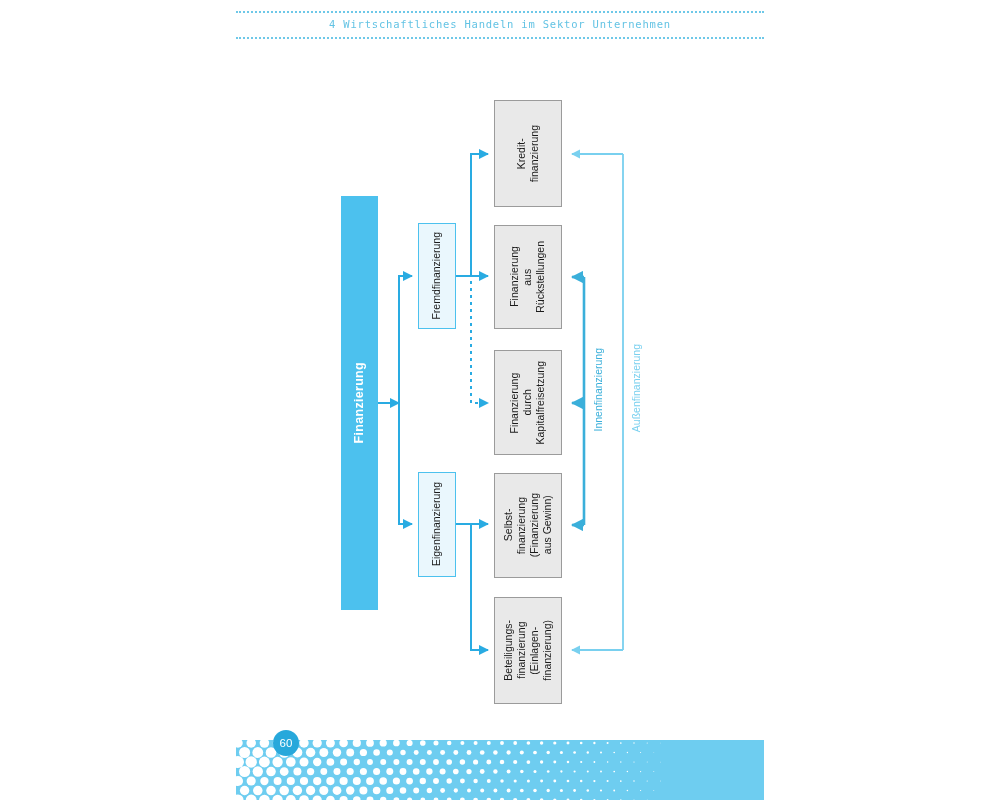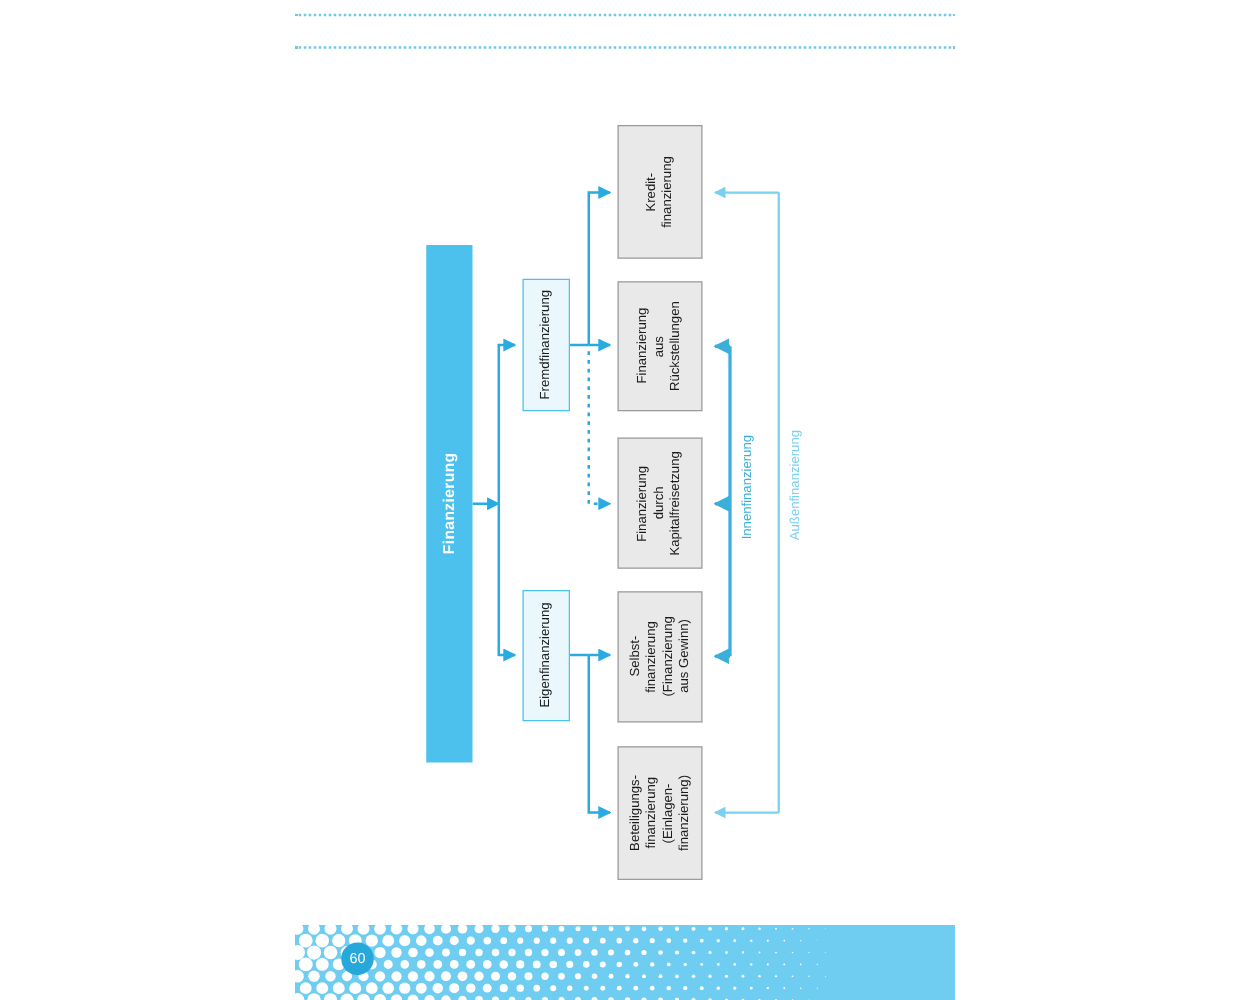--- a/index.html
+++ b/index.html
@@ -151,38 +151,39 @@
   #footer-band {
     position: absolute;
     left: 0;
     top: 0;
     width: 528px;
     height: 60px;
   }
   #page-number {
     position: absolute;
     left: 273px;
-    top: 754px;
+    top: 730px;
     width: 26px;
     height: 26px;
     border-radius: 50%;
     background: #27a8db;
     color: #ffffff;
     font-size: 11.5px;
     display: flex;
     align-items: center;
     justify-content: center;
     z-index: 5;
   }
 </style>
 </head>
 <body>
 
 <div id="page-header">
   <div class="hdr-rule top"></div>
+  <div id="header-title">4 Wirtschaftliches Handeln im Sektor Unternehmen</div>
   <div class="hdr-rule bottom"></div>
 </div>
 
 <div id="diagram">
 
   <svg id="diagram-svg" width="1000" height="740">
     <defs>
       <marker id="arrow-main" viewBox="0 0 10 10" refX="9" refY="5" markerWidth="5.2" markerHeight="5.2" orient="auto-start-reverse">
         <path d="M 0 0 L 10 5 L 0 10 z" fill="#29abe2"></path>
       </marker>

